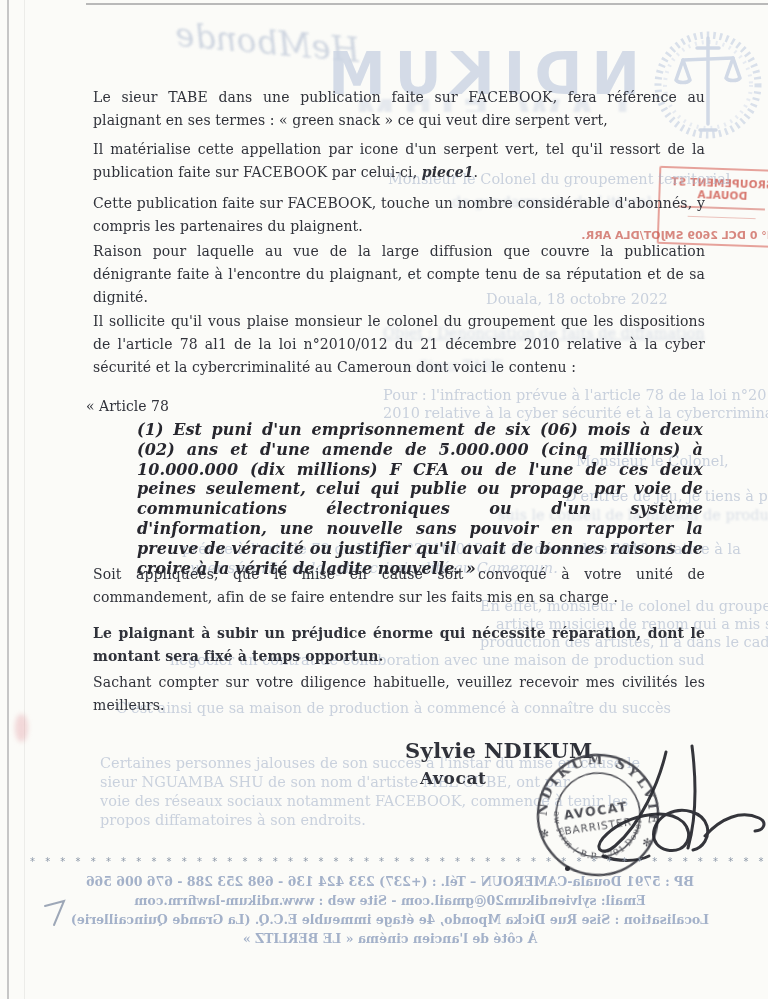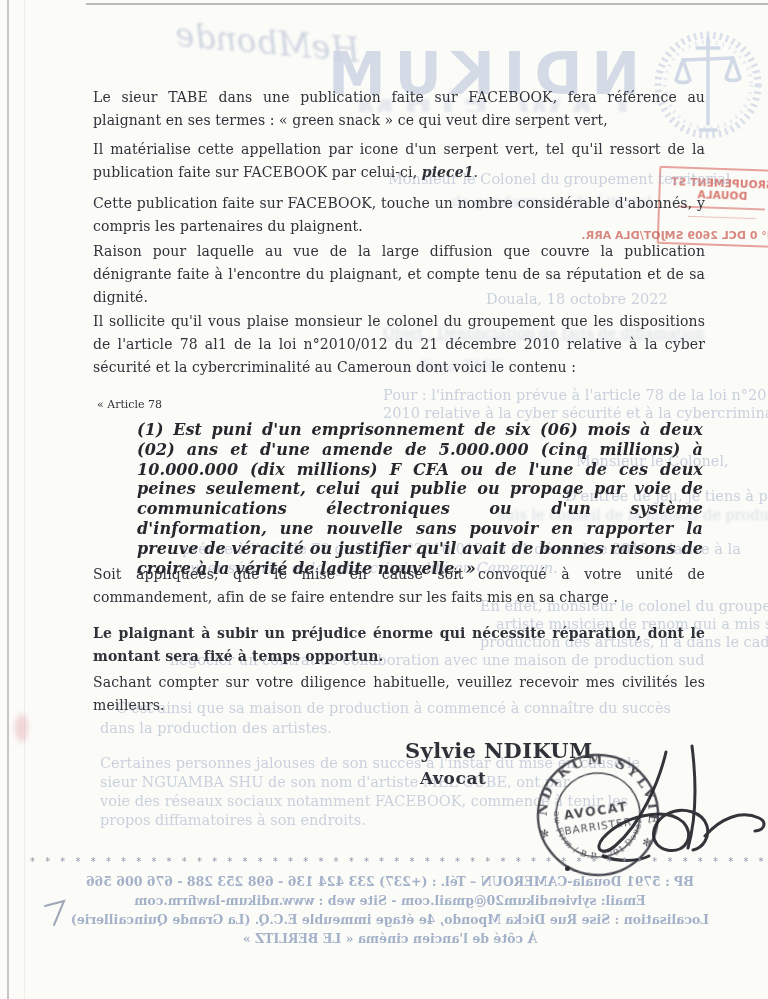--- a/index.html
+++ b/index.html
@@ -5,21 +5,21 @@
   html,body{margin:0;padding:0;background:#e8e8e6;}
   .page{position:relative;width:768px;height:999px;background:#fbfbf8;overflow:hidden;
         font-family:"DejaVu Serif","Liberation Serif",serif;color:#30323a;}
   .abs{position:absolute;}
   
   .edge-top{left:86px;top:3px;width:682px;height:2px;background:#b9b9b9;}
   .edge-left{left:7px;top:0;width:2px;height:999px;background:#c6c6c6;}
   .edge-left2{left:24px;top:0;width:1px;height:999px;background:#ecece9;}
   
   .para{left:93px;width:612px;font-size:14px;line-height:23px;text-align:justify;letter-spacing:.1px;}
-  .quote-label{left:97px;font-size:11px;}
+  .quote-label{left:86px;font-size:14px;}
   .quote{left:137px;width:566px;font-size:16px;line-height:19.8px;font-weight:bold;font-style:italic;
          text-align:justify;color:#27272e;letter-spacing:.1px;}
   .bi{font-weight:bold;font-style:italic;}
   .sig-name{left:405px;top:738px;font-size:21px;font-weight:bold;letter-spacing:.4px;}
   .sig-title{left:420px;top:768px;font-size:17px;font-weight:bold;letter-spacing:.6px;}
   
   .ghost-line{font-size:14.5px;line-height:18px;color:#a6b3ca;opacity:.58;filter:blur(.7px);
               white-space:nowrap;}
   .g-faint{opacity:.40;filter:blur(1.1px);}
   .g-faint2{opacity:.42;filter:blur(1.5px);}
@@ -93,21 +93,20 @@
   <div class="abs ghost-line" style="left:576px;top:452px;">Monsieur le Colonel,</div>
   <div class="abs ghost-line" style="left:565px;top:487px;">D'entrée de jeu, je tiens à porter à votre connaissance que je</div>
   <div class="abs ghost-line g-faint" style="left:498px;top:506px;">suis le conseil de la maison de production dans la cause</div>
   <div class="abs ghost-line" style="left:182px;top:540px;">prévue à l'article 78 de la loi n°2010/012 du 21 décembre 2010 relative à la</div>
   <div class="abs ghost-line" style="left:182px;top:559px;font-style:italic;">cyber sécurité et la cybercriminalité au Cameroun.</div>
   <div class="abs ghost-line" style="left:480px;top:597px;">En effet, monsieur le colonel du groupement, sieur</div>
   <div class="abs ghost-line" style="left:496px;top:615px;">artiste musicien de renom qui a mis sur pied sa</div>
   <div class="abs ghost-line" style="left:480px;top:633px;">production des artistes, il a dans le cadre de ses</div>
   <div class="abs ghost-line" style="left:170px;top:651px;">négocier un contrat de collaboration avec une maison de production sud</div>
   <div class="abs ghost-line" style="left:116px;top:699px;">C'est ainsi que sa maison de production à commencé à connaître du succès</div>
-  <div class="abs ghost-line" style="left:100px;top:719px;">dans la production des artistes.</div>
   <div class="abs ghost-line" style="left:100px;top:754px;">Certaines personnes jalouses de son succès à l'instar du mise en cause le</div>
   <div class="abs ghost-line" style="left:100px;top:773px;">sieur NGUAMBA SHU de son nom d'artiste MEL CUBE, ont par</div>
   <div class="abs ghost-line" style="left:100px;top:792px;">voie des réseaux sociaux notamment FACEBOOK, commencé à tenir les</div>
   <div class="abs ghost-line" style="left:100px;top:811px;">propos diffamatoires à son endroits.</div>
 
   <div class="abs para" style="top:86px;">Le sieur TABE dans une publication faite sur FACEBOOK, fera référence au plaignant en ses termes : « green snack » ce qui veut dire serpent vert,</div>
   <div class="abs para" style="top:138px;"><span>Il matérialise cette appellation par icone d'un serpent vert, tel qu'il ressort de la publication faite sur FACEBOOK par celui-ci, </span><span class="bi">piece1</span><span>.</span></div>
   <div class="abs para" style="top:192px;">Cette publication faite sur FACEBOOK, touche un nombre considérable d'abonnés, y compris les partenaires du plaignent.</div>
   <div class="abs para" style="top:240px;">Raison pour laquelle au vue de la large diffusion que couvre la publication dénigrante faite à l'encontre du plaignant, et compte tenu de sa réputation et de sa dignité.</div>
   <div class="abs para" style="top:310px;">Il sollicite qu'il vous plaise monsieur le colonel du groupement que les dispositions  de l'article 78 al1 de la loi n°2010/012 du 21 décembre 2010 relative à la cyber sécurité et la cybercriminalité au Cameroun dont voici le contenu :</div>

